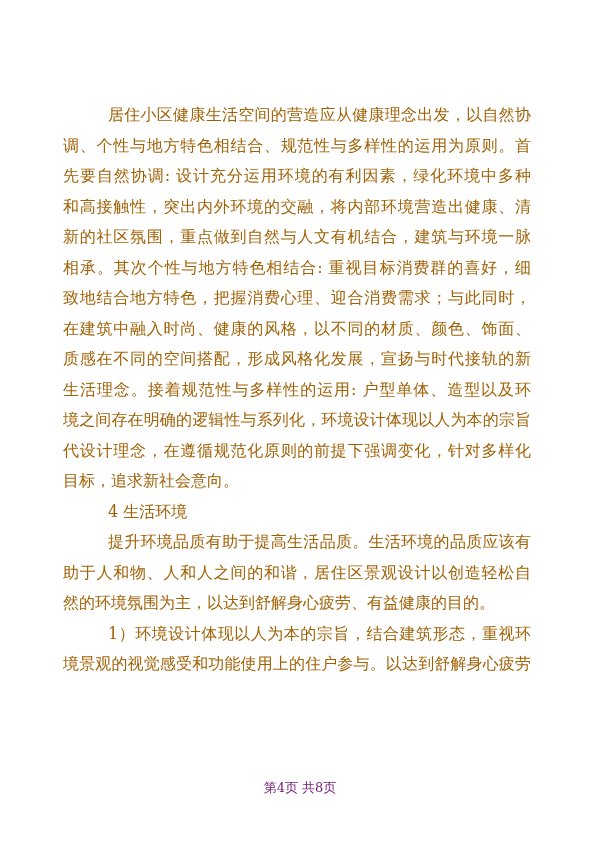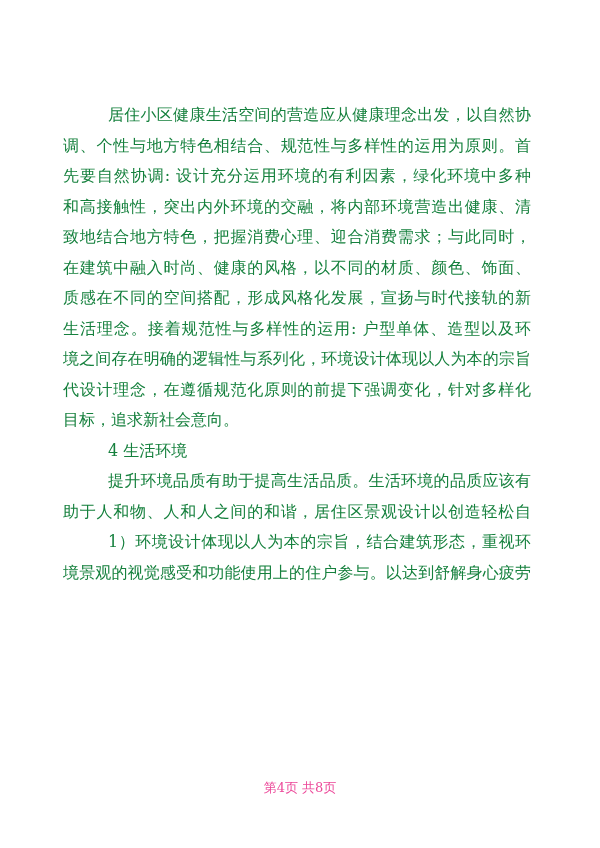--- a/index.html
+++ b/index.html
@@ -42,47 +42,50 @@
     text-indent: 45px;
   }
   .footer {
     position: absolute;
     left: 0;
     top: 779px;
     width: 600px;
     text-align: center;
     font-size: 13px;
     line-height: 18px;
-    color: #ec4899;
+    color: #701a75;
   }
 </style>
 </head>
 <body>
 
 <div class="page" style="background: rgb(255, 255, 255);">
-  <div class="content" style="color: #15803d;">
+  <div class="content" style="color: #a16207;">
     <section class="paragraph">
         <div class="line indent">居住小区健康生活空间的营造应从健康理念出发，以自然协</div>
         <div class="line">调、个性与地方特色相结合、规范性与多样性的运用为原则。首</div>
         <div class="line">先要自然协调: 设计充分运用环境的有利因素，绿化环境中多种</div>
         <div class="line">和高接触性，突出内外环境的交融，将内部环境营造出健康、清</div>
+        <div class="line">新的社区氛围，重点做到自然与人文有机结合，建筑与环境一脉</div>
+        <div class="line">相承。其次个性与地方特色相结合: 重视目标消费群的喜好，细</div>
         <div class="line">致地结合地方特色，把握消费心理、迎合消费需求；与此同时，</div>
         <div class="line">在建筑中融入时尚、健康的风格，以不同的材质、颜色、饰面、</div>
         <div class="line">质感在不同的空间搭配，形成风格化发展，宣扬与时代接轨的新</div>
         <div class="line">生活理念。接着规范性与多样性的运用: 户型单体、造型以及环</div>
         <div class="line">境之间存在明确的逻辑性与系列化，环境设计体现以人为本的宗旨</div>
         <div class="line">代设计理念，在遵循规范化原则的前提下强调变化，针对多样化</div>
         <div class="line last">目标，追求新社会意向。</div>
       </section>
     <section class="paragraph">
         <div class="line last indent">4 生活环境</div>
       </section>
     <section class="paragraph">
         <div class="line indent">提升环境品质有助于提高生活品质。生活环境的品质应该有</div>
         <div class="line">助于人和物、人和人之间的和谐，居住区景观设计以创造轻松自</div>
+        <div class="line last">然的环境氛围为主，以达到舒解身心疲劳、有益健康的目的。</div>
       </section>
     <section class="paragraph">
         <div class="line indent">1）环境设计体现以人为本的宗旨，结合建筑形态，重视环</div>
         <div class="line">境景观的视觉感受和功能使用上的住户参与。以达到舒解身心疲劳</div>
       </section>
   </div>
   <div class="footer">
     <span>第4页 共8页</span>
   </div>
 </div>

